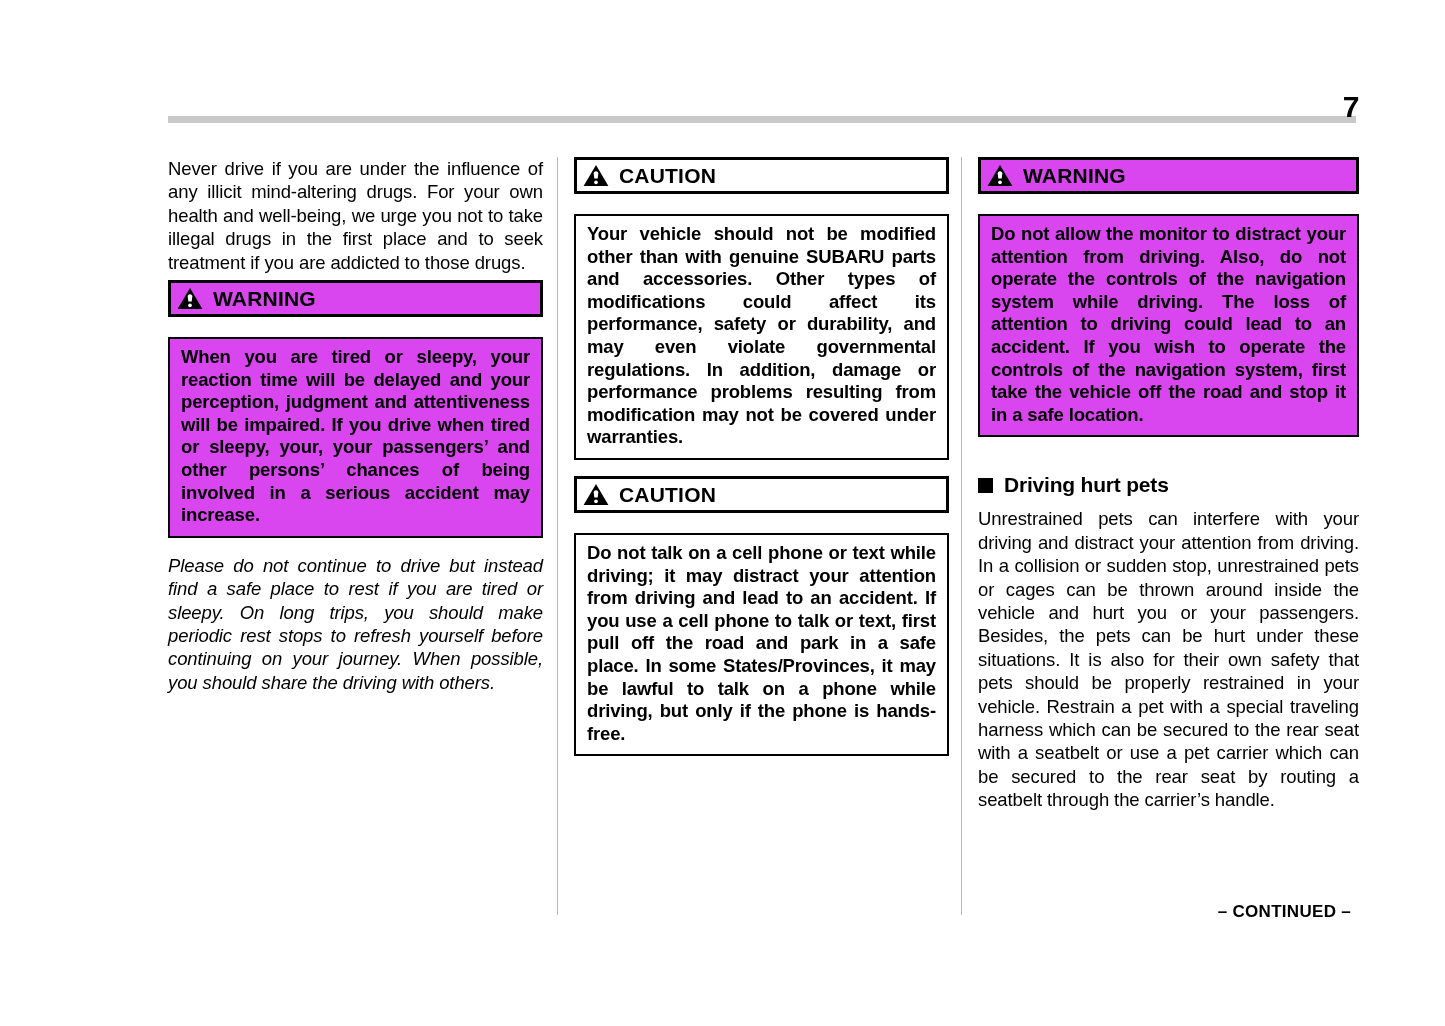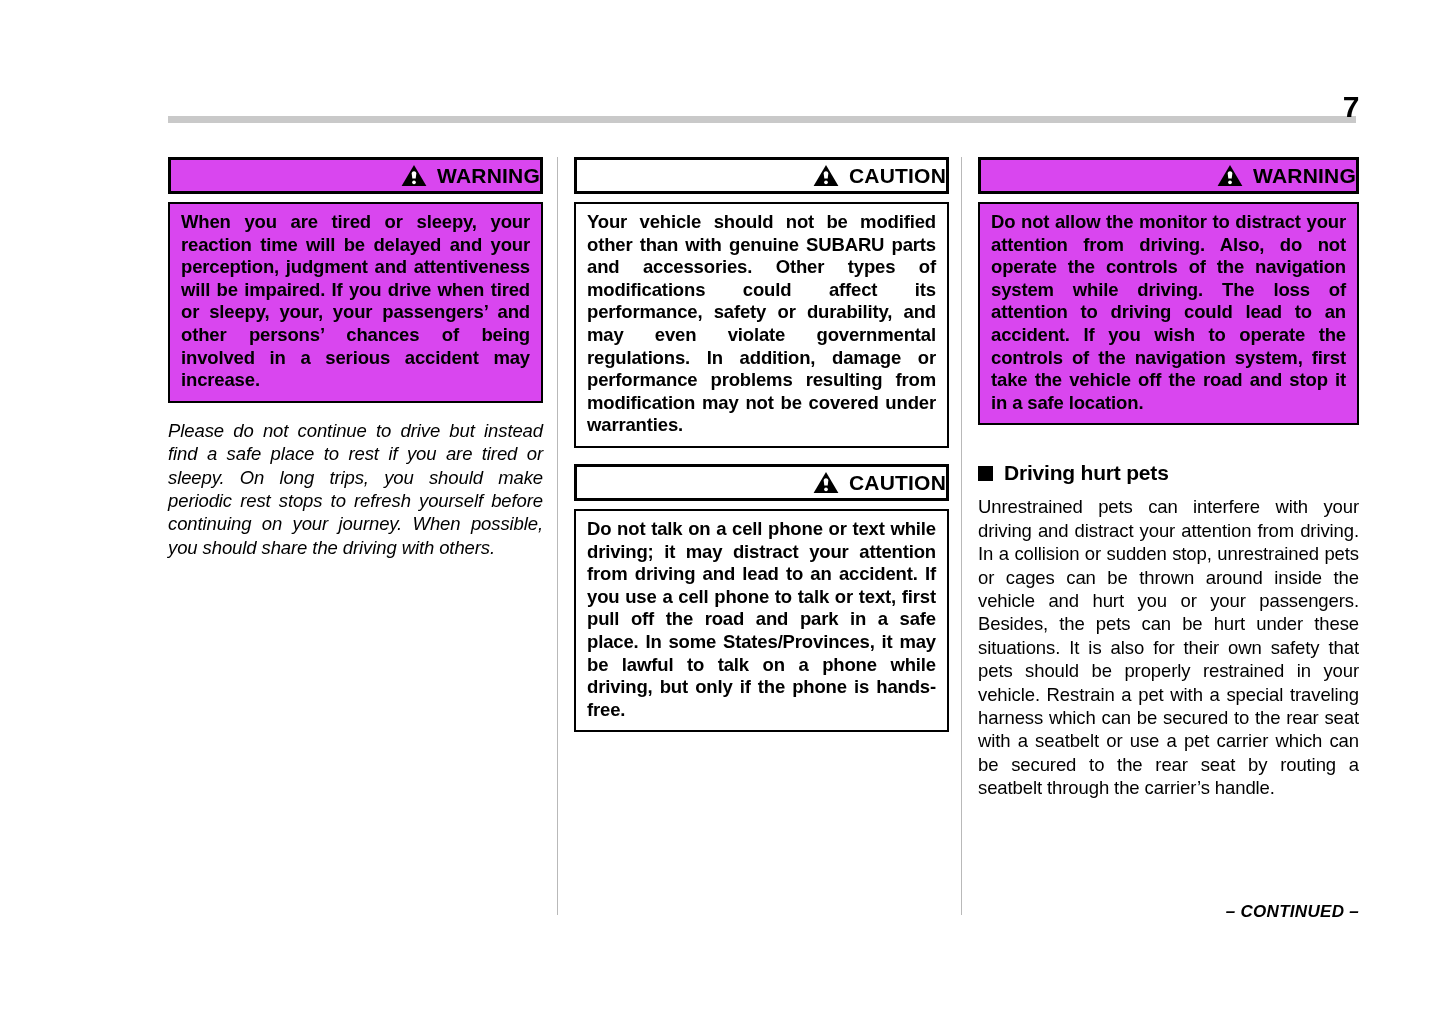--- a/index.html
+++ b/index.html
@@ -107,27 +107,27 @@
 
   
   .alert {
     margin: 0 0 6px 0;
   }
   .alert-header {
     border: 3px solid #000;
     height: 29px;
     display: flex;
     align-items: center;
-    justify-content: flex-end;
+    justify-content: flex-start;
     box-sizing: content-box;
-    padding: 1px 0;
+    padding: 1px 6px;
   }
   .alert-body {
     border: 2px solid #000;
-    margin-top: 8px;
+    margin-top: 20px;
     padding: 7px 11px 9px 11px;
     font-size: 18.5px;
     font-weight: bold;
     line-height: 22.6px;
     text-align: justify;
     text-justify: inter-word;
     letter-spacing: -0.15px;
   }
   .alert-warning .alert-header,
   .alert-warning .alert-body {
@@ -146,25 +146,24 @@
   }
   .tri-icon {
     display: block;
     width: 26px;
     height: 23px;
   }
 
   
   .continued {
     position: absolute;
-    right: 0px;
+    right: 8px;
     top: 745px;
     font-size: 17px;
     font-weight: bold;
-    font-style: italic;
     letter-spacing: 0.3px;
     text-align: right;
   }
 
   .spacer-10 { height: 10px; }
 </style>
 </head>
 <body>
 
 <div class="page">
@@ -172,20 +171,21 @@
   <div class="header-rule"></div>
   <div class="folio">7</div>
 
   <div class="columns">
 
     <div class="divider divider-1"></div>
     <div class="divider divider-2"></div>
 
     <div class="col col-1">
 
+      <p class="para">Never drive if you are under the influence of any illicit mind-altering drugs. For your own health and well-being, we urge you not to take illegal drugs in the first place and to seek treatment if you are addicted to those drugs.</p>
 
 
       <div class="alert alert-warning">
         <div class="alert-header">
           <svg class="tri-icon" viewBox="0 0 26 23">
             <polygon points="13,1 25.4,22 0.6,22" fill="#000"></polygon>
             <path d="M13 7.2 c1.5 0 2.4 1.0 2.3 2.3 l-0.6 5.0 h-3.4 l-0.6 -5.0 c-0.1 -1.3 0.8 -2.3 2.3 -2.3 z" fill="#fff"></path>
             <circle cx="13" cy="18.3" r="1.85" fill="#fff"></circle>
           </svg>
           <span class="alert-title">WARNING</span>

